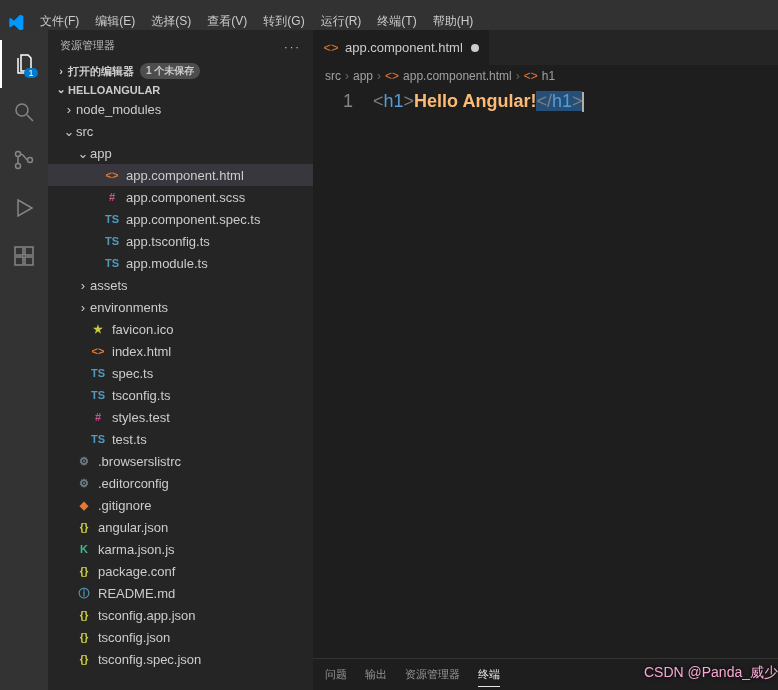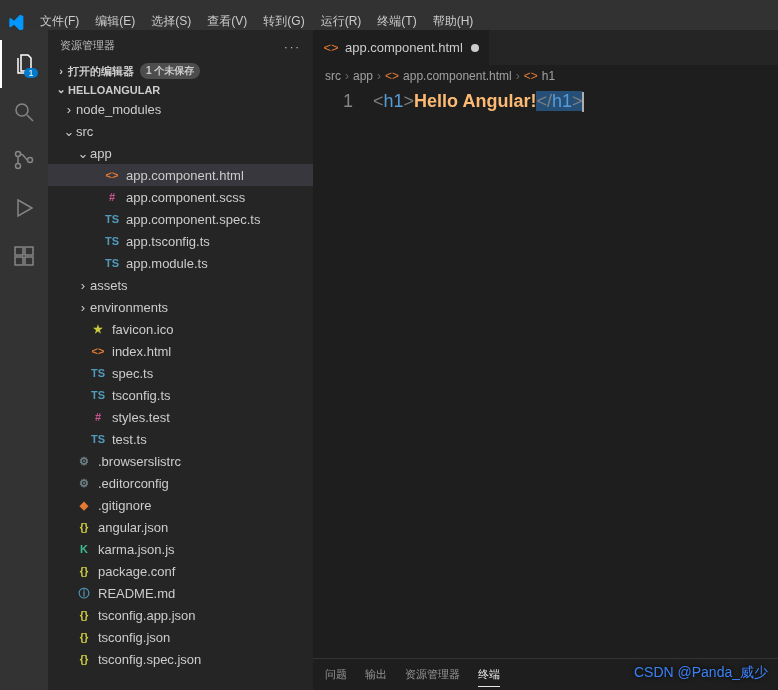--- a/index.html
+++ b/index.html
@@ -38,21 +38,21 @@
 .gutter { width: 60px; text-align: right; padding-right: 20px; color: #858585; }
 .code-line { white-space: pre; }
 .tok-tag { color: #808080; }
 .tok-name { color: #569cd6; }
 .tok-text { color: #fdba74; font-weight: bold; }
 .cursor { display: inline-block; width: 2px; height: 20px; background: #aeafad; vertical-align: middle; }
 .sel { background: #264f78; }
 .panel { height: 32px; background: #1e1e1e; border-top: 1px solid #333; display: flex; align-items: center; padding-left: 12px; font-size: 11px; color: #969696; }
 .panel .ptab { margin-right: 18px; cursor: pointer; padding: 4px 0; }
 .panel .ptab.active { color: #e7e7e7; border-bottom: 1px solid #e7e7e7; font-family: Liberation Mono, monospace; }
-.watermark { position: absolute; bottom: 8px; right: 10px; color: #3b82f6; font-size: 14px; text-shadow: 0 0 4px #000; pointer-events: none; }
+.watermark { position: absolute; bottom: 8px; right: 0; color: #f9a8d4; font-size: 14px; text-shadow: 0 0 4px #000; pointer-events: none; }
 .ic-html { color: #e37933; }
 .ic-scss { color: #c6538c; }
 .ic-ts { color: #519aba; font-size: 9px; }
 .ic-star { color: #cbcb41; }
 .ic-json { color: #cbcb41; }
 .ic-karma { color: #3cba92; }
 .ic-info { color: #519aba; }
 .ic-gear { color: #6d8086; }
 .ic-git { color: #e37933; }
 svg { display: block; }

